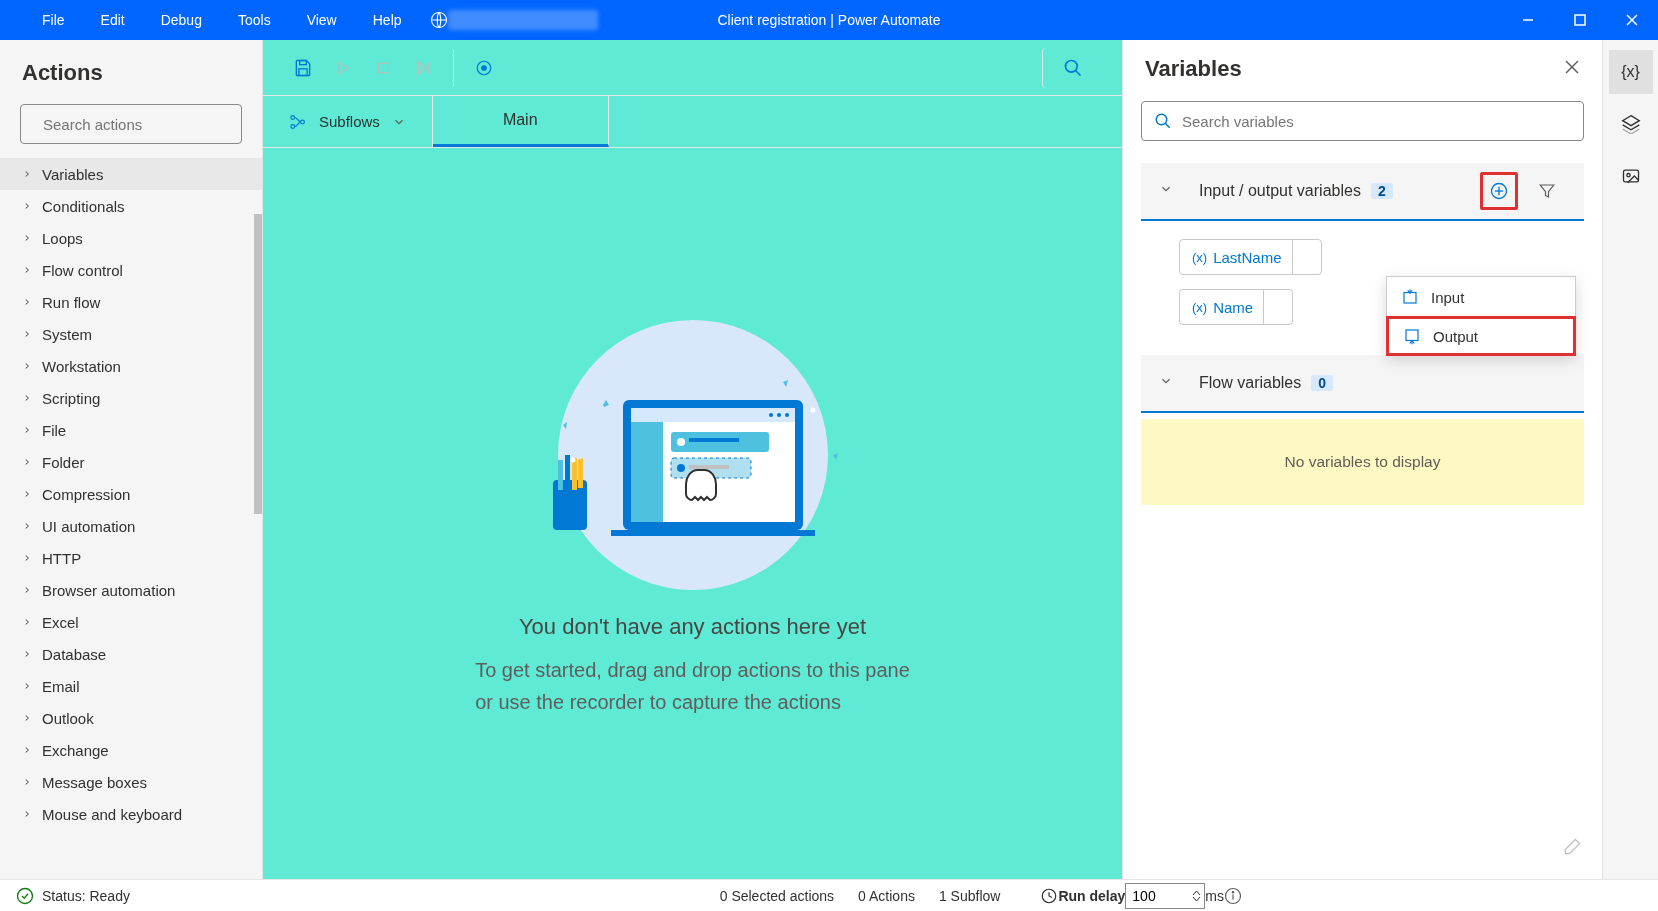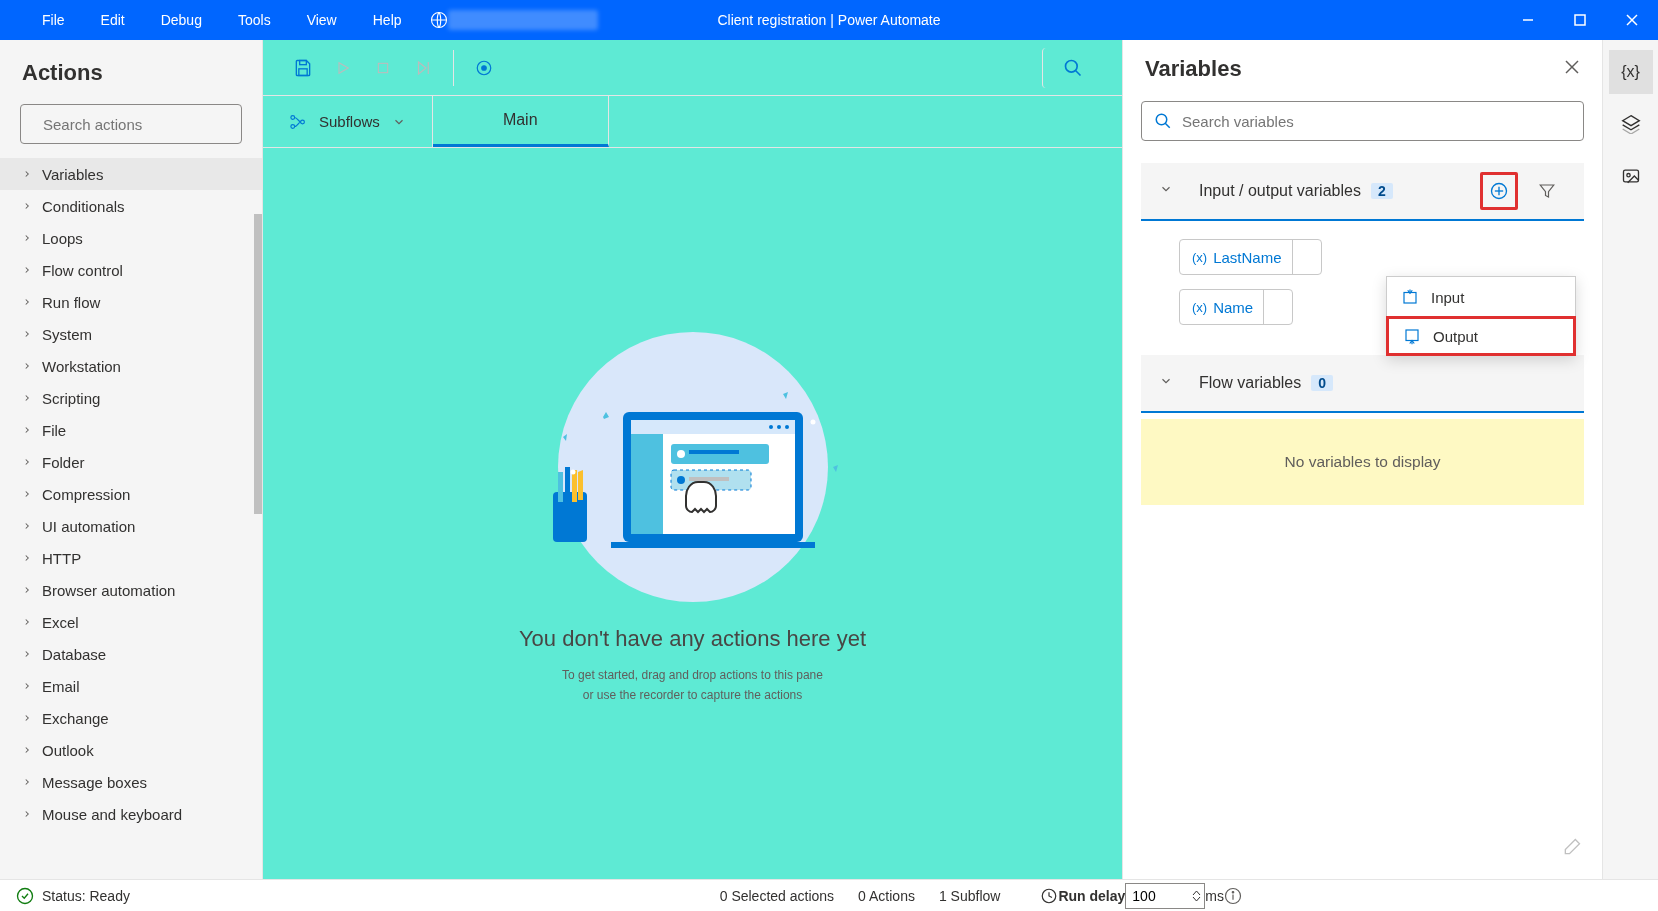--- a/index.html
+++ b/index.html
@@ -25,21 +25,21 @@
 .toolbar{height:56px;display:flex;align-items:center;padding:0 20px;border-bottom:1px solid #e5e5e5}
 .tbtn{width:40px;height:40px;display:flex;align-items:center;justify-content:center;cursor:pointer;border-radius:4px}
 .divider-v{width:1px;background:#e5e5e5;height:36px;margin:0 10px}
 .toolbar-right{margin-left:auto}
 .subflows-bar{height:52px;display:flex;border-bottom:1px solid #e5e5e5}
 .subflows-tab{display:flex;align-items:center;padding:0 26px;gap:12px;color:#323130;font-size:15px;border-right:1px solid #e5e5e5;cursor:pointer}
 .subflow-main{display:flex;align-items:center;justify-content:center;padding:0 70px;color:#323130;font-size:16px;border-bottom:3px solid #0078d4;border-right:1px solid #e5e5e5;cursor:pointer}
 .canvas{flex:1;display:flex;flex-direction:column;align-items:center;justify-content:center;color:#605e5c}
 .illus{width:380px;height:280px;position:relative;margin-bottom:10px}
 .canvas h2{font-size:22px;font-weight:400;color:#484644;margin:14px 0}
-.canvas p{font-size:12px;color:#605e5c;text-align:center;line-height:1.6}
+.canvas p{font-size:20px;color:#605e5c;text-align:left;line-height:1.6}
 .right-panel{width:480px;background:#fff;border-left:1px solid #e5e5e5;display:flex;flex-direction:column;position:relative}
 .vars-header{display:flex;align-items:center;padding:16px 22px 12px;border-bottom:1px solid #fff}
 .vars-header h1{font-size:22px;font-weight:600;color:#323130;flex:1}
 .close-x{cursor:pointer;color:#605e5c}
 .vars-search{margin:6px 18px 16px;height:40px;border:1px solid #8a8886;border-radius:4px;display:flex;align-items:center;padding:0 12px;background:#fff}
 .vars-search input{border:none;outline:none;font-size:15px;color:#605e5c;flex:1;margin-left:10px}
 .var-section{margin:6px 18px;border-bottom:2px solid #0078d4;background:#f5f5f5}
 .var-section-hdr{display:flex;align-items:center;padding:0 18px;height:56px;color:#323130;font-size:16px;cursor:pointer}
 .var-section-hdr .chev2{margin-right:26px}
 .badge{background:#d6e8fb;color:#004b8c;padding:0 7px;border-radius:2px;font-size:14px;margin-left:10px;font-weight:600}
@@ -255,29 +255,29 @@
             </svg>
           </span>
           <span>Email</span>
         </div>
         <div class="action-cat">
           <span class="chev">
             <svg width="10" height="10" viewBox="0 0 24 24" fill="none" stroke="#605e5c" stroke-width="2.5">
               <polyline points="9,6 15,12 9,18"></polyline>
             </svg>
           </span>
+          <span>Outlook</span>
+        </div>
+        <div class="action-cat">
+          <span class="chev">
+            <svg width="10" height="10" viewBox="0 0 24 24" fill="none" stroke="#605e5c" stroke-width="2.5">
+              <polyline points="9,6 15,12 9,18"></polyline>
+            </svg>
+          </span>
           <span>Exchange</span>
-        </div>
-        <div class="action-cat">
-          <span class="chev">
-            <svg width="10" height="10" viewBox="0 0 24 24" fill="none" stroke="#605e5c" stroke-width="2.5">
-              <polyline points="9,6 15,12 9,18"></polyline>
-            </svg>
-          </span>
-          <span>Outlook</span>
         </div>
         <div class="action-cat">
           <span class="chev">
             <svg width="10" height="10" viewBox="0 0 24 24" fill="none" stroke="#605e5c" stroke-width="2.5">
               <polyline points="9,6 15,12 9,18"></polyline>
             </svg>
           </span>
           <span>Message boxes</span>
         </div>
         <div class="action-cat">

